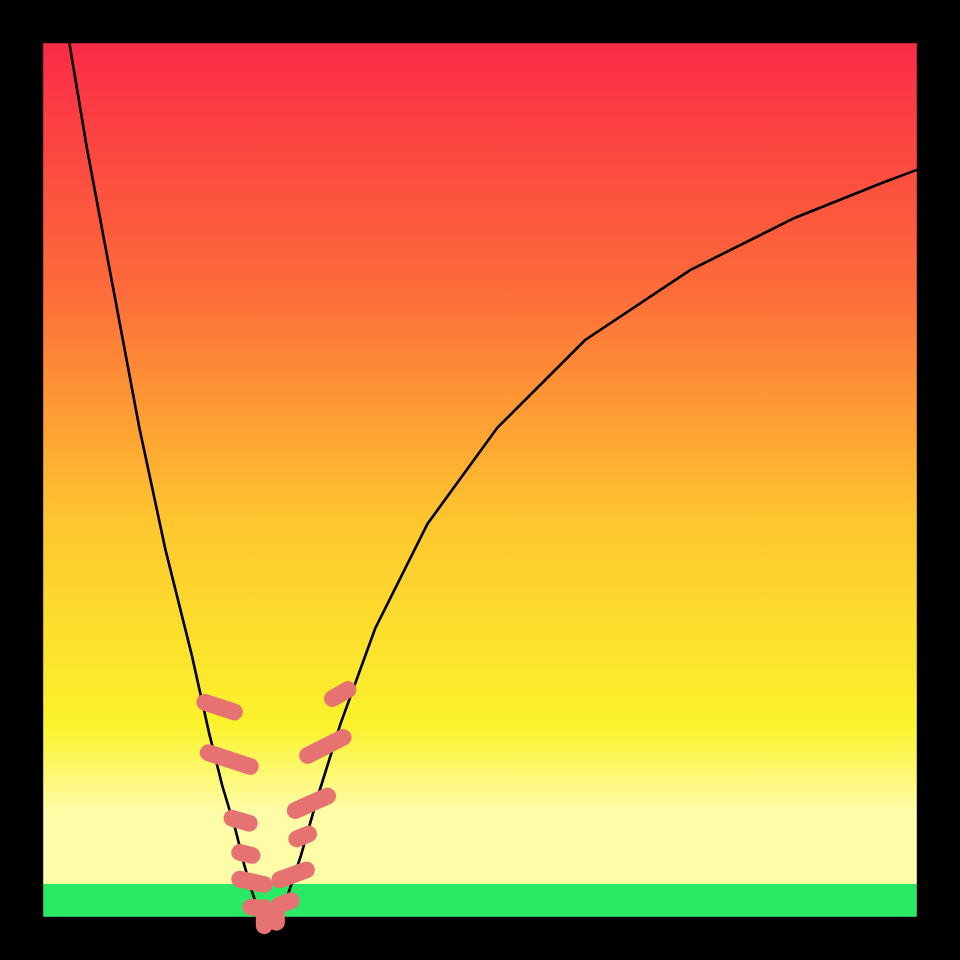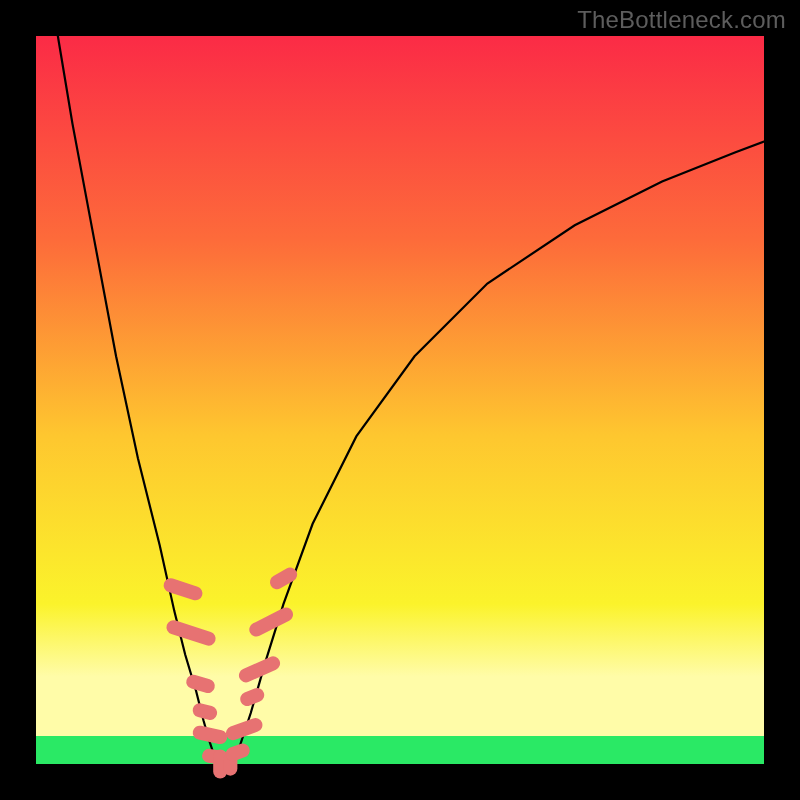--- a/index.html
+++ b/index.html
@@ -61,21 +61,20 @@
   }
   .bead {
     fill: var(--c-bead);
     stroke: none;
   }
 </style>
 </head>
 <body>
 
 <div class="stage">
-  <div class="watermark">TheBottleneck.com</div>
 
   <div class="plot-area" style="--c-top: #fb2b46; --c-upper: #fd6b3a; --c-mid: #fec72f; --c-lower: #fbf32b; --c-pale: #fffca8; --c-green: #2ae965;">
     <svg class="curves" viewBox="0 0 728 728" preserveAspectRatio="none">
       <path id="left-curve" class="curve" d="M21.84 0.00 L36.40 87.36 L58.24 203.84 L80.08 320.32 L101.92 422.24 L123.76 509.60 L138.32 575.12 L149.24 618.80 L160.16 655.20 L167.44 684.32 L173.26 704.70 L177.63 717.81 L182.00 728.00"></path>
       <path id="floor-curve" class="curve" d="M182.00 728.00 L196.56 728.00"></path>
       <path id="right-curve" class="curve" d="M196.56 728.00 L203.84 709.80 L214.76 677.04 L229.32 626.08 L247.52 567.84 L276.64 487.76 L320.32 400.40 L378.56 320.32 L451.36 247.52 L538.72 189.28 L626.08 145.60 L698.88 116.48 L728.00 105.56"></path>
       <g id="beads">
           <rect x="-7.00" y="-20.02" width="14" height="40.04" rx="7.00" class="bead" transform="translate(147.06,553.28) rotate(-72)"></rect>
           <rect x="-7.00" y="-25.48" width="14" height="50.96" rx="7.00" class="bead" transform="translate(155.06,596.96) rotate(-72)"></rect>
           <rect x="-7.00" y="-14.56" width="14" height="29.12" rx="7.00" class="bead" transform="translate(164.53,647.92) rotate(-74)"></rect>

